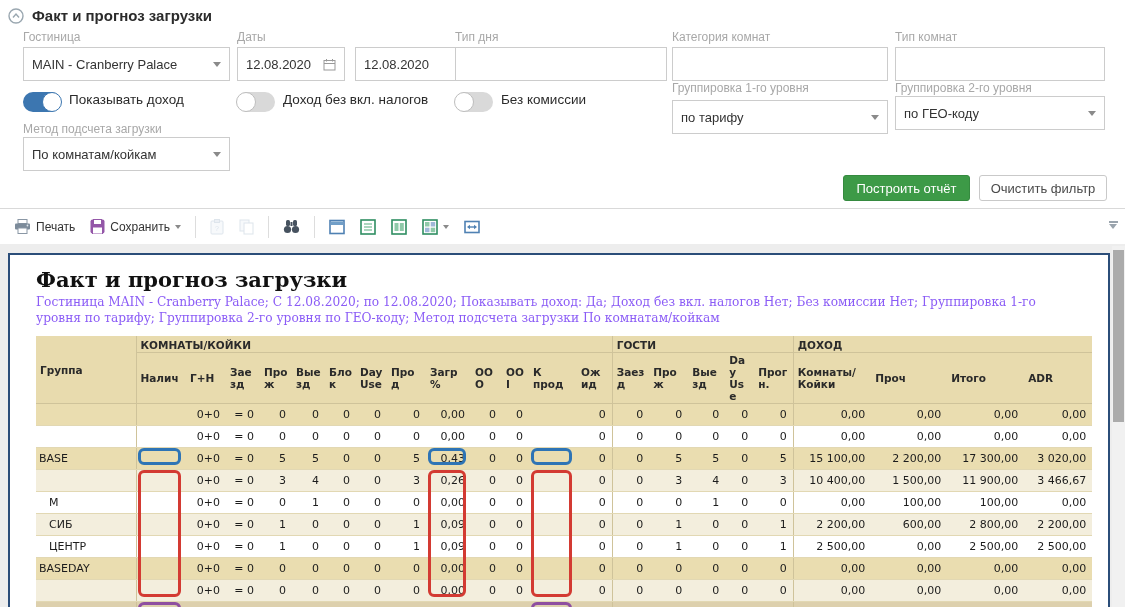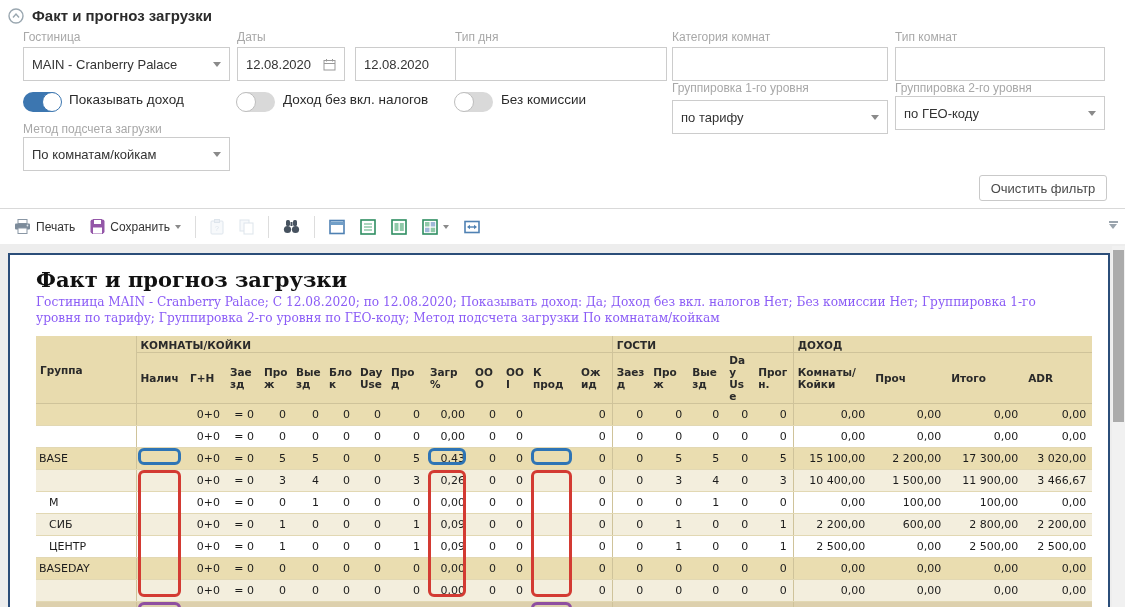--- a/index.html
+++ b/index.html
@@ -156,20 +156,21 @@
     <span>по ГЕО-коду</span>
     <span class="caret"></span>
   </div>
 
   <div class="f-label" style="left:23px; top:122px">Метод подсчета загрузки</div>
   <div class="f-box f-select" style="left:23px; top:137px; width:207px">
     <span>По комнатам/койкам</span>
     <span class="caret"></span>
   </div>
 
+  <div class="btn btn-green" style="left:843px; top:175px; width:127px">Построить отчёт</div>
   <div class="btn btn-white" style="left:979px; top:175px; width:128px">Очистить фильтр</div>
 </div>
 
 <div class="toolbar">
   <div class="tb-item">
     <svg class="tb-ico" width="17" height="15" viewBox="0 0 17 15">
       <rect x="4" y="0.5" width="9" height="4" fill="#fff" stroke="#8a97a5"></rect>
       <rect x="1" y="4.5" width="15" height="6" rx="1" fill="#7c8b9a"></rect>
       <rect x="4" y="9" width="9" height="5.5" fill="#fff" stroke="#8a97a5"></rect>
       <circle cx="13.5" cy="6.5" r="0.9" fill="#dfe6ec"></circle>

